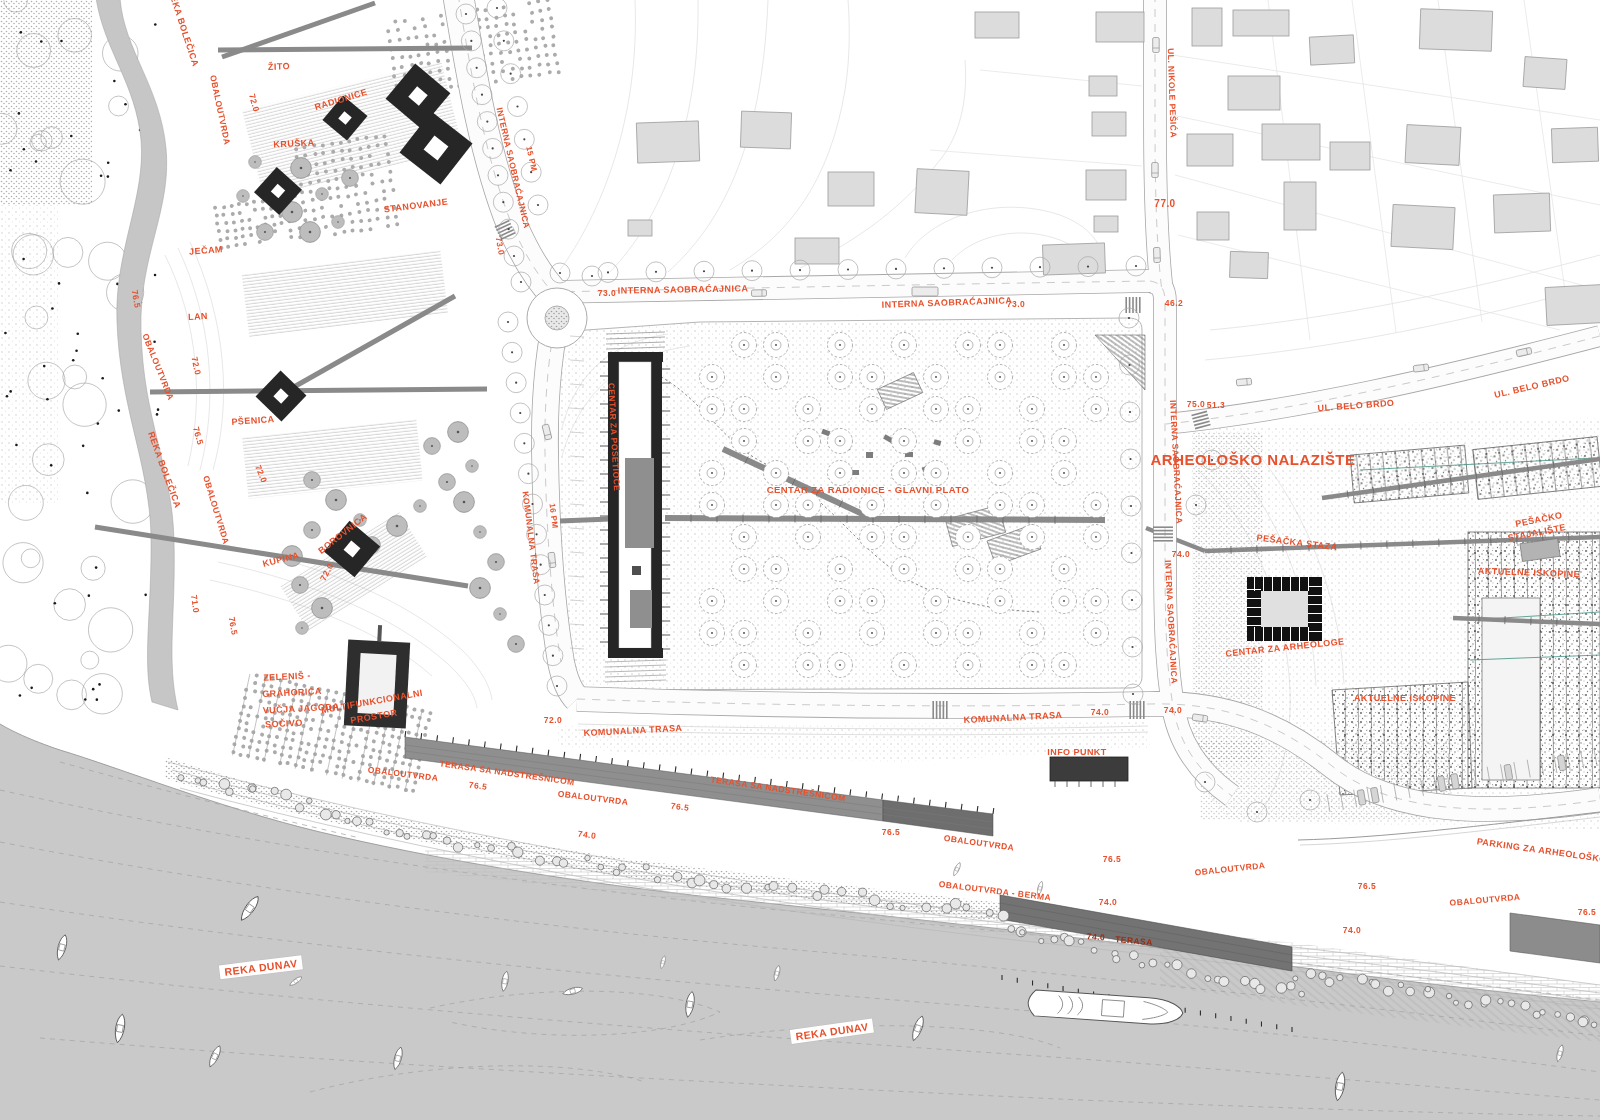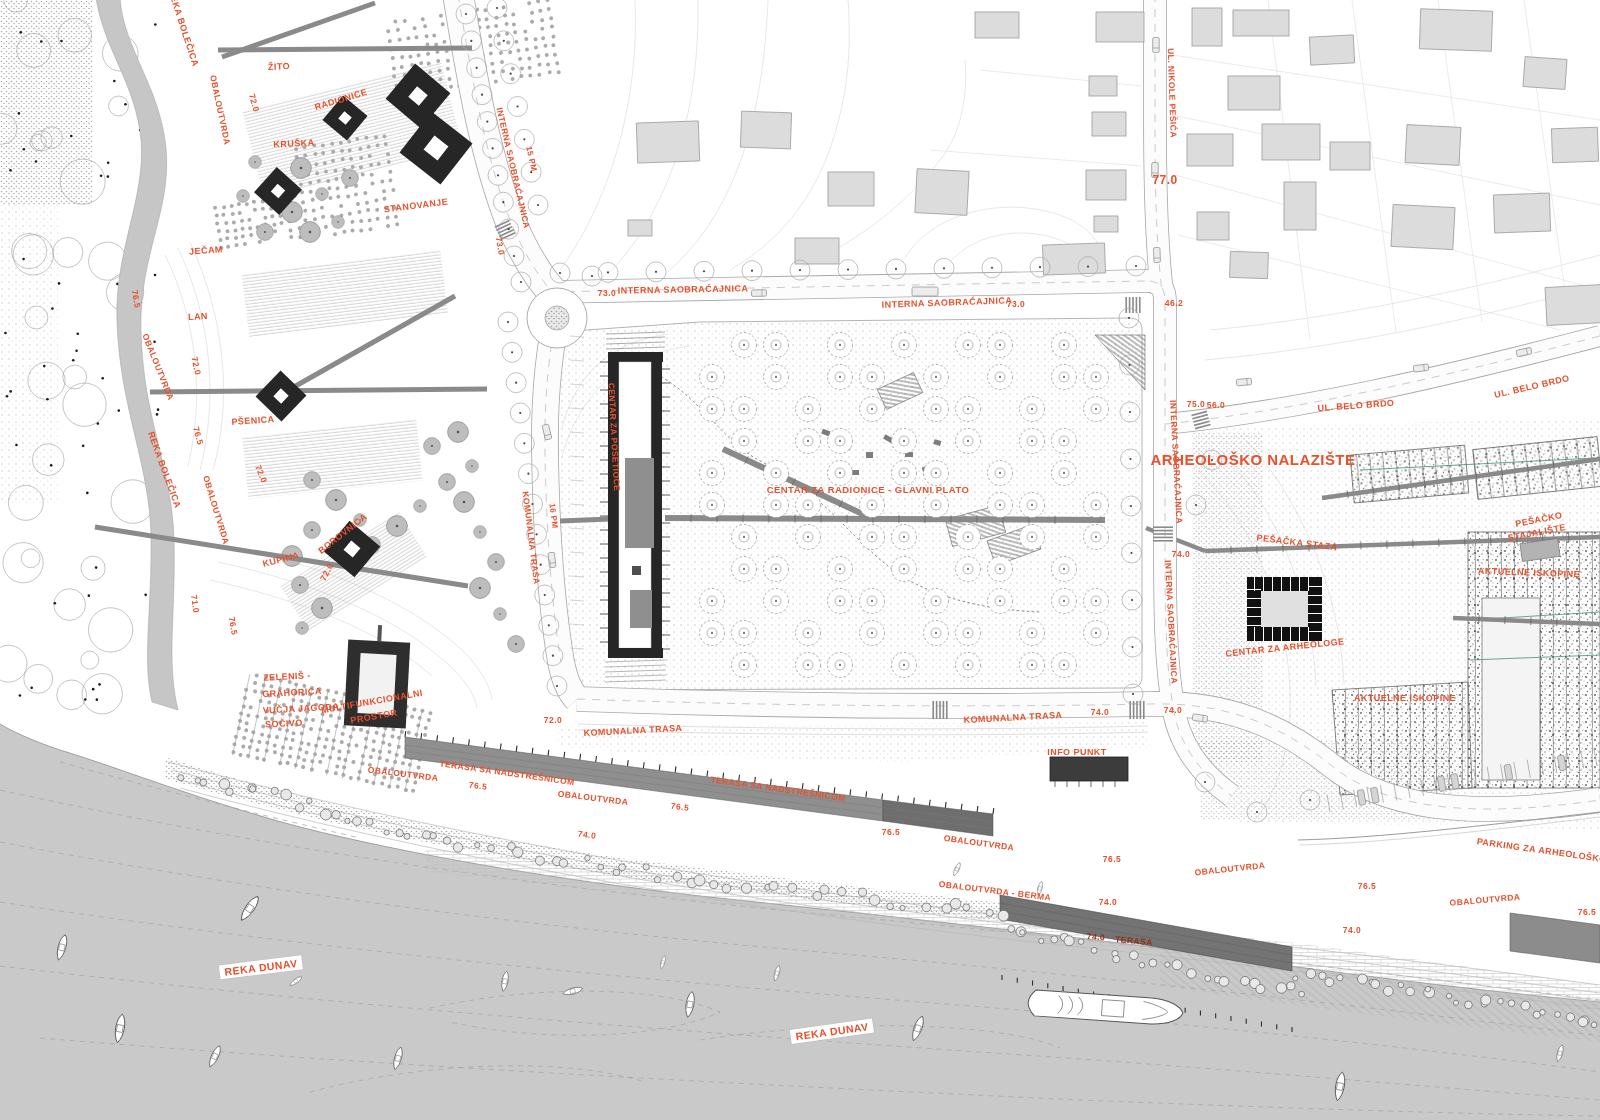--- a/index.html
+++ b/index.html
@@ -1670,23 +1670,23 @@
       <span class="lbl" style="left: 301px; top: 709px; font-size: 9px; transform: translate(-50%, -50%) rotate(-3deg);">VUČJA JAGODA</span>
       <span class="lbl" style="left: 284px; top: 724px; font-size: 9px; transform: translate(-50%, -50%) rotate(-3deg);">SOČIVO</span>
       <span class="lbl" style="left: 372px; top: 702px; font-size: 9px; transform: translate(-50%, -50%) rotate(-10deg);">MULTIFUNKCIONALNI</span>
       <span class="lbl" style="left: 374px; top: 717px; font-size: 9px; transform: translate(-50%, -50%) rotate(-10deg);">PROSTOR</span>
       <span class="lbl" style="left: 607px; top: 293px; font-size: 8.5px; transform: translate(-50%, -50%) rotate(0deg);">73.0</span>
       <span class="lbl" style="left: 683px; top: 290px; font-size: 9px; transform: translate(-50%, -50%) rotate(-1deg);">INTERNA SAOBRAĆAJNICA</span>
       <span class="lbl" style="left: 947px; top: 303px; font-size: 9px; transform: translate(-50%, -50%) rotate(-2deg);">INTERNA SAOBRAĆAJNICA</span>
       <span class="lbl" style="left: 1016px; top: 304px; font-size: 8.5px; transform: translate(-50%, -50%) rotate(0deg);">73.0</span>
       <span class="lbl" style="left: 1174px; top: 303px; font-size: 8.5px; transform: translate(-50%, -50%) rotate(0deg);">46.2</span>
       <span class="lbl" style="left: 1172px; top: 93px; font-size: 8.5px; transform: translate(-50%, -50%) rotate(88deg);">UL. NIKOLE PEŠIĆA</span>
-      <span class="lbl" style="left: 1165px; top: 180px; font-size: 12px; transform: translate(-50%, -50%) rotate(0deg);">77.0</span>
+      <span class="lbl" style="left: 1165px; top: 204px; font-size: 10px; transform: translate(-50%, -50%) rotate(0deg);">77.0</span>
       <span class="lbl" style="left: 1196px; top: 404px; font-size: 8.5px; transform: translate(-50%, -50%) rotate(0deg);">75.0</span>
-      <span class="lbl" style="left: 1216px; top: 405px; font-size: 8.5px; transform: translate(-50%, -50%) rotate(0deg);">56.0</span>
+      <span class="lbl" style="left: 1216px; top: 405px; font-size: 8.5px; transform: translate(-50%, -50%) rotate(0deg);">51.3</span>
       <span class="lbl" style="left: 1356px; top: 406px; font-size: 9px; transform: translate(-50%, -50%) rotate(-4deg);">UL. BELO BRDO</span>
       <span class="lbl" style="left: 1532px; top: 387px; font-size: 9px; transform: translate(-50%, -50%) rotate(-13deg);">UL. BELO BRDO</span>
       <span class="lbl" style="left: 1176px; top: 462px; font-size: 8.5px; transform: translate(-50%, -50%) rotate(87deg);">INTERNA SAOBRAĆAJNICA</span>
       <span class="lbl" style="left: 1181px; top: 554px; font-size: 8.5px; transform: translate(-50%, -50%) rotate(0deg);">74.0</span>
       <span class="lbl" style="left: 1171px; top: 622px; font-size: 8.5px; transform: translate(-50%, -50%) rotate(87deg);">INTERNA SAOBRAĆAJNICA</span>
       <span class="lbl" style="left: 1253px; top: 459px; font-size: 15px; transform: translate(-50%, -50%) rotate(0deg);">ARHEOLOŠKO NALAZIŠTE</span>
       <span class="lbl" style="left: 1297px; top: 543px; font-size: 9px; transform: translate(-50%, -50%) rotate(7deg);">PEŠAČKA STAZA</span>
       <span class="lbl" style="left: 1539px; top: 520px; font-size: 9px; transform: translate(-50%, -50%) rotate(-11deg);">PEŠAČKO</span>
       <span class="lbl" style="left: 1537px; top: 533px; font-size: 9px; transform: translate(-50%, -50%) rotate(-11deg);">STAJALIŠTE</span>
       <span class="lbl" style="left: 1529px; top: 573px; font-size: 9px; transform: translate(-50%, -50%) rotate(2deg);">AKTUELNE ISKOPINE</span>

